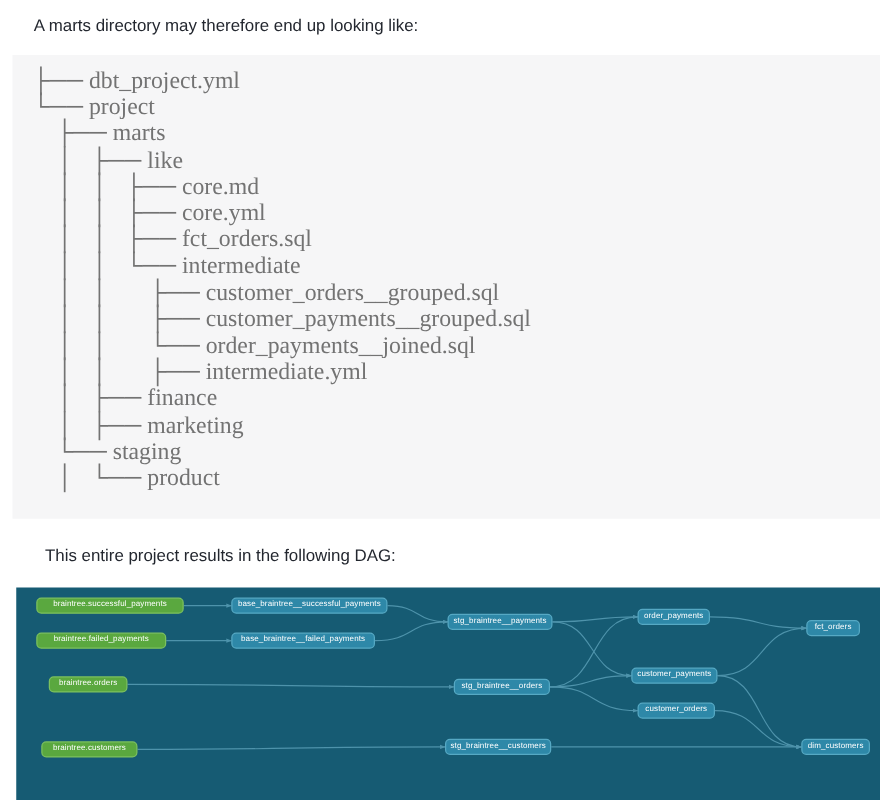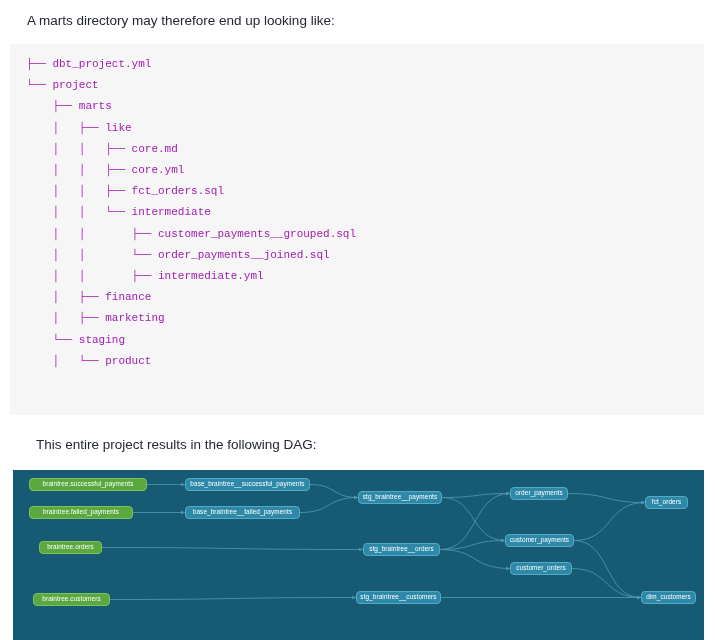--- a/index.html
+++ b/index.html
@@ -30,24 +30,24 @@
     left: 10px;
     top: 44px;
     width: 694px;
     height: 371px;
     background: #f6f6f7;
     box-sizing: border-box;
     padding: 10px 0 0 16px;
     overflow: hidden;
   }
   .code-line {
-    font-family: Liberation Mono, monospace;
-    font-size: 11px;
+    font-family: Liberation Serif, serif;
+    font-size: 19px;
     line-height: 21.2px;
-    color: #a21caf;
+    color: #737373;
     white-space: pre;
     letter-spacing: 0px;
   }
 
   .dag {
     position: absolute;
     left: 13px;
     top: 470px;
     width: 691px;
     height: 170px;
@@ -82,20 +82,21 @@
 <div class="codeblock">
   <div id="code-lines">
       <div class="code-line">├── dbt_project.yml</div>
       <div class="code-line">└── project</div>
       <div class="code-line">    ├── marts</div>
       <div class="code-line">    │   ├── like</div>
       <div class="code-line">    │   │   ├── core.md</div>
       <div class="code-line">    │   │   ├── core.yml</div>
       <div class="code-line">    │   │   ├── fct_orders.sql</div>
       <div class="code-line">    │   │   └── intermediate</div>
+      <div class="code-line">    │   │       ├── customer_orders__grouped.sql</div>
       <div class="code-line">    │   │       ├── customer_payments__grouped.sql</div>
       <div class="code-line">    │   │       └── order_payments__joined.sql</div>
       <div class="code-line">    │   │       ├── intermediate.yml</div>
       <div class="code-line">    │   ├── finance</div>
       <div class="code-line">    │   ├── marketing</div>
       <div class="code-line">    └── staging</div>
       <div class="code-line">    │   └── product</div>
     </div>
 </div>
 

